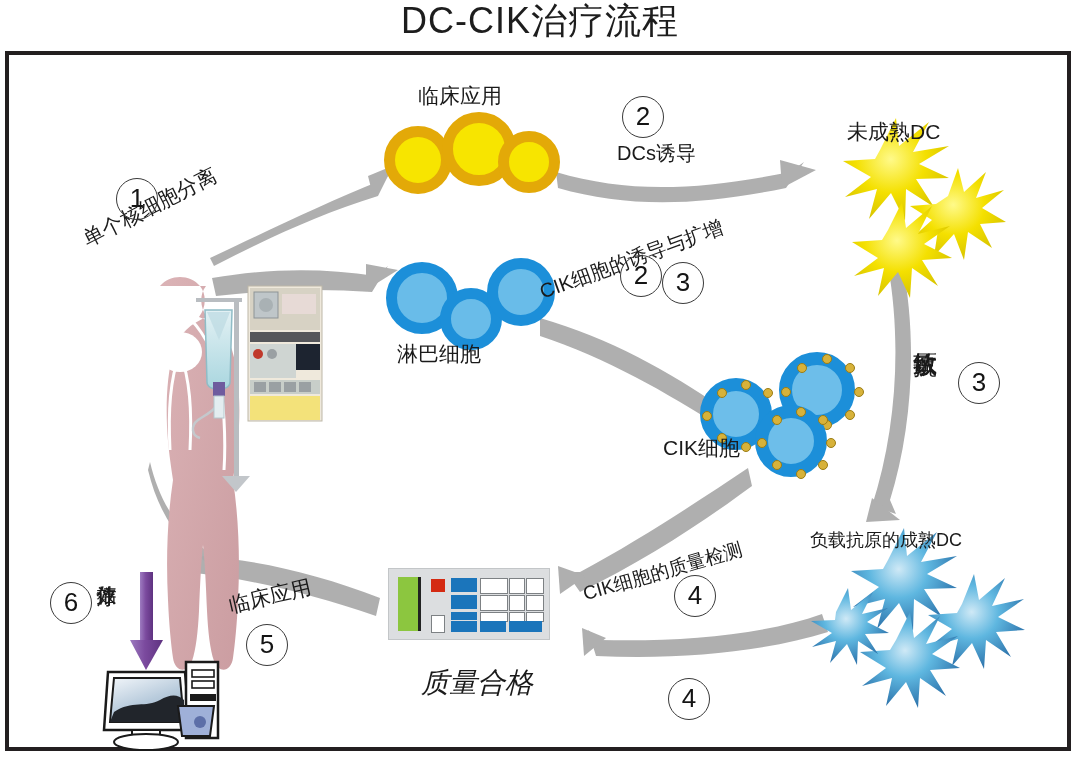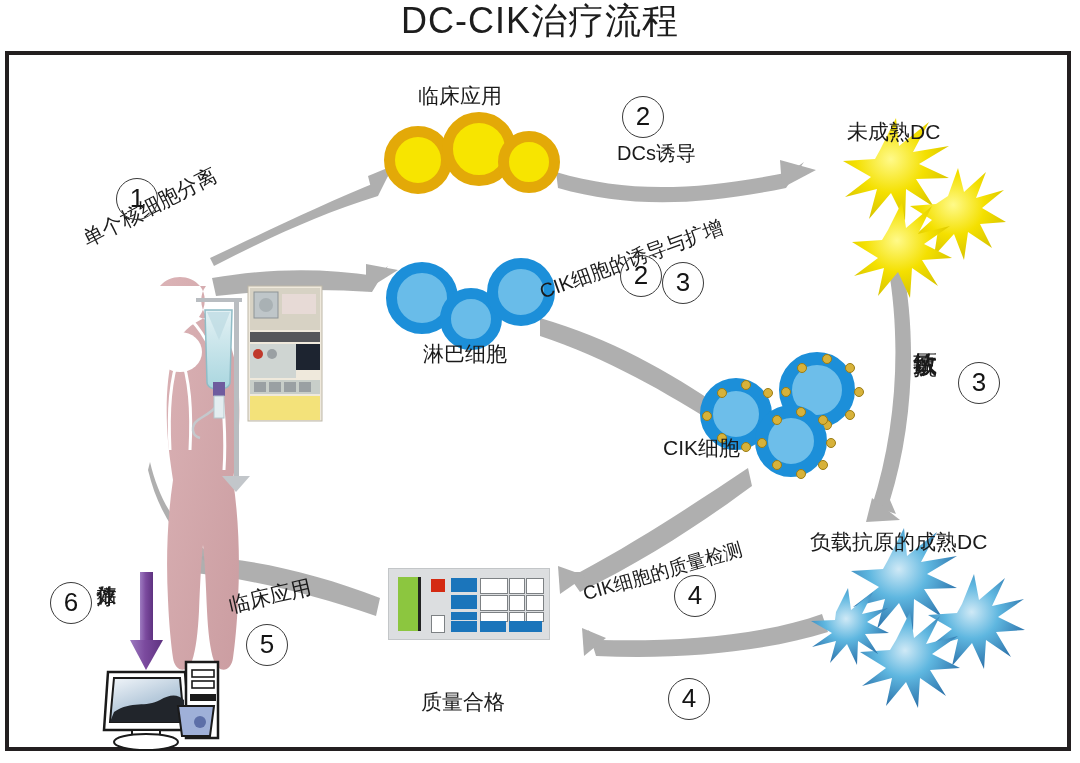--- a/index.html
+++ b/index.html
@@ -287,34 +287,34 @@
   </div>
 
   <div class="lbl rot-n27" style="left:78px;top:228px;font-size:21px;">单个核细胞分离</div>
 
   <div class="lbl" style="left:418px;top:82px;font-size:21px;">临床应用</div>
 
   <div class="lbl" style="left:617px;top:140px;font-size:20px;">DCs诱导</div>
 
   <div class="lbl" style="left:847px;top:118px;font-size:21px;">未成熟DC</div>
 
-  <div class="lbl" style="left:423px;top:340px;font-size:21px;">淋巴细胞</div>
+  <div class="lbl" style="left:397px;top:340px;font-size:21px;">淋巴细胞</div>
 
   <div class="lbl rot-n20" style="left:536px;top:280px;font-size:20px;">CIK细胞的诱导与扩增</div>
 
   <div class="lbl" style="left:663px;top:434px;font-size:21px;">CIK细胞</div>
 
   <div class="lbl vert" style="left:912px;top:334px;font-size:24px;line-height:1.08;">抗原致敏</div>
 
-  <div class="lbl" style="left:810px;top:528px;font-size:21px;">负载抗原的成熟DC</div>
+  <div class="lbl" style="left:810px;top:528px;font-size:18px;">负载抗原的成熟DC</div>
 
   <div class="lbl rot-n16" style="left:580px;top:582px;font-size:19px;">CIK细胞的质量检测</div>
 
 
-  <div class="lbl" style="left:421px;top:688px;font-size:21px;">质量合格</div>
+  <div class="lbl" style="left:421px;top:664px;font-size:28px;font-style:italic;">质量合格</div>
 
   <div class="lbl rot-n13" style="left:226px;top:592px;font-size:21px;">临床应用</div>
 
   <div class="lbl vert" style="left:96px;top:570px;font-size:20px;line-height:1.05;">疗效评估</div>
 
   <div class="circnum" style="left:116px;top:178px;width:40px;height:40px;font-size:26px;line-height:39px;">1</div>
 
   <div class="circnum" style="left:622px;top:96px;width:40px;height:40px;font-size:26px;line-height:39px;">2</div>
 
   <div class="circnum" style="left:620px;top:255px;width:40px;height:40px;font-size:26px;line-height:39px;">2</div>

